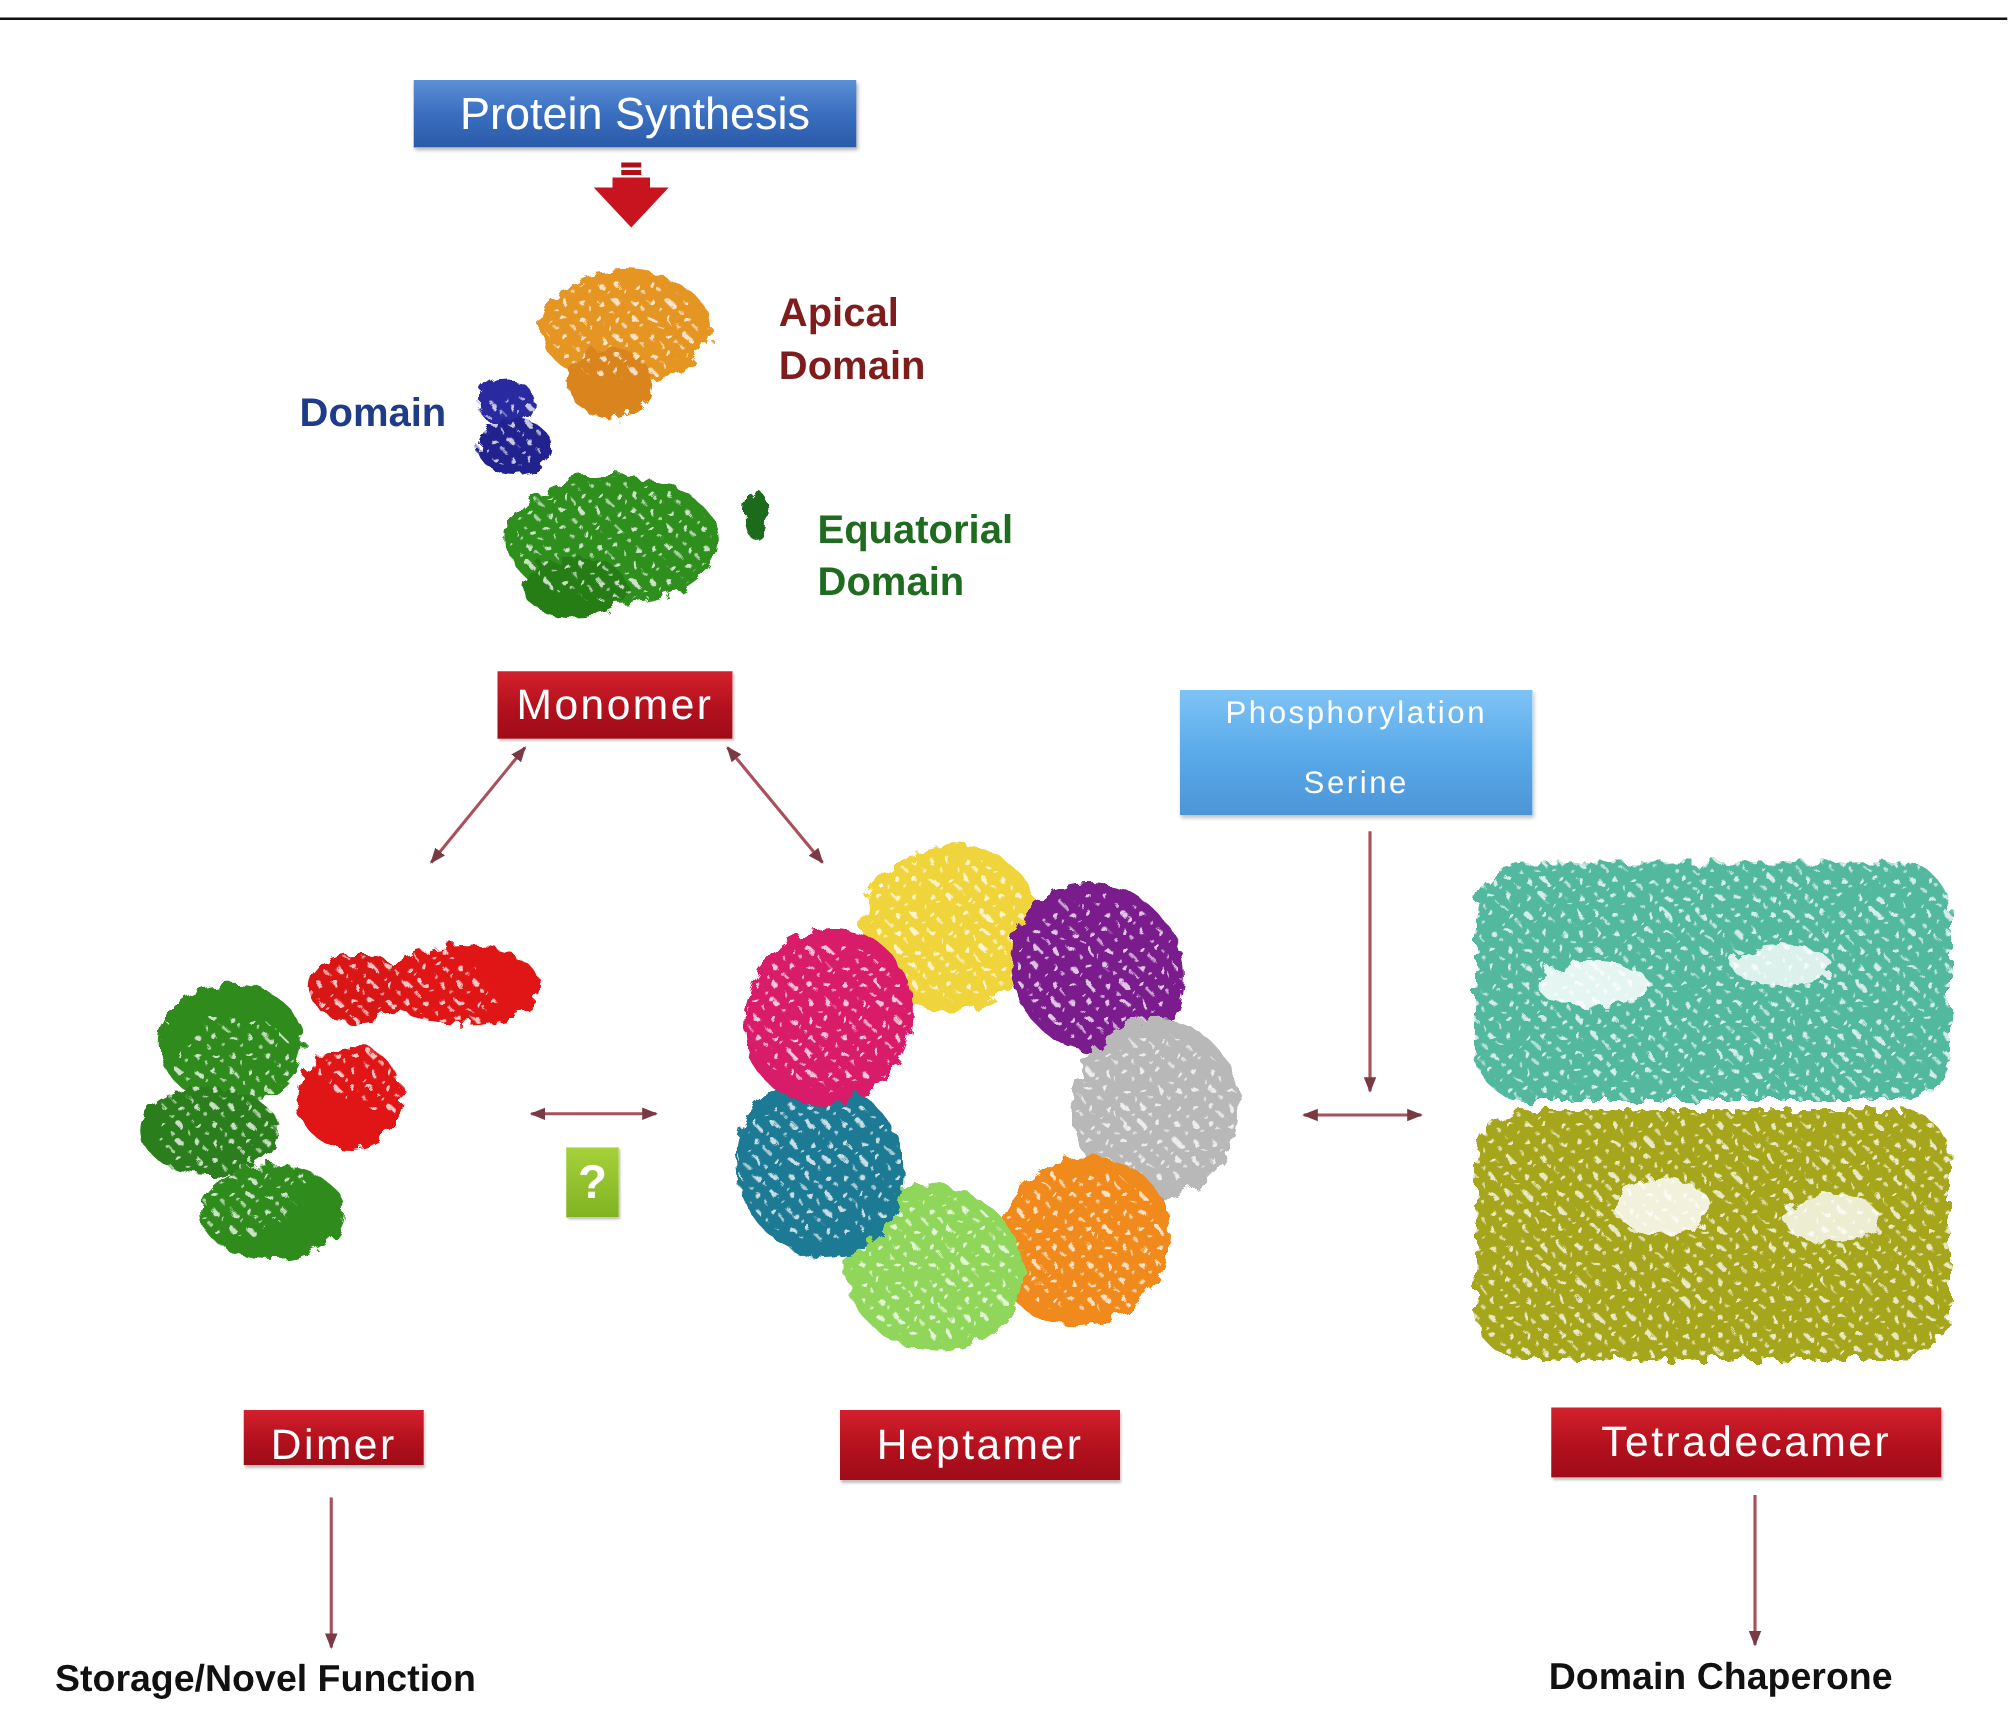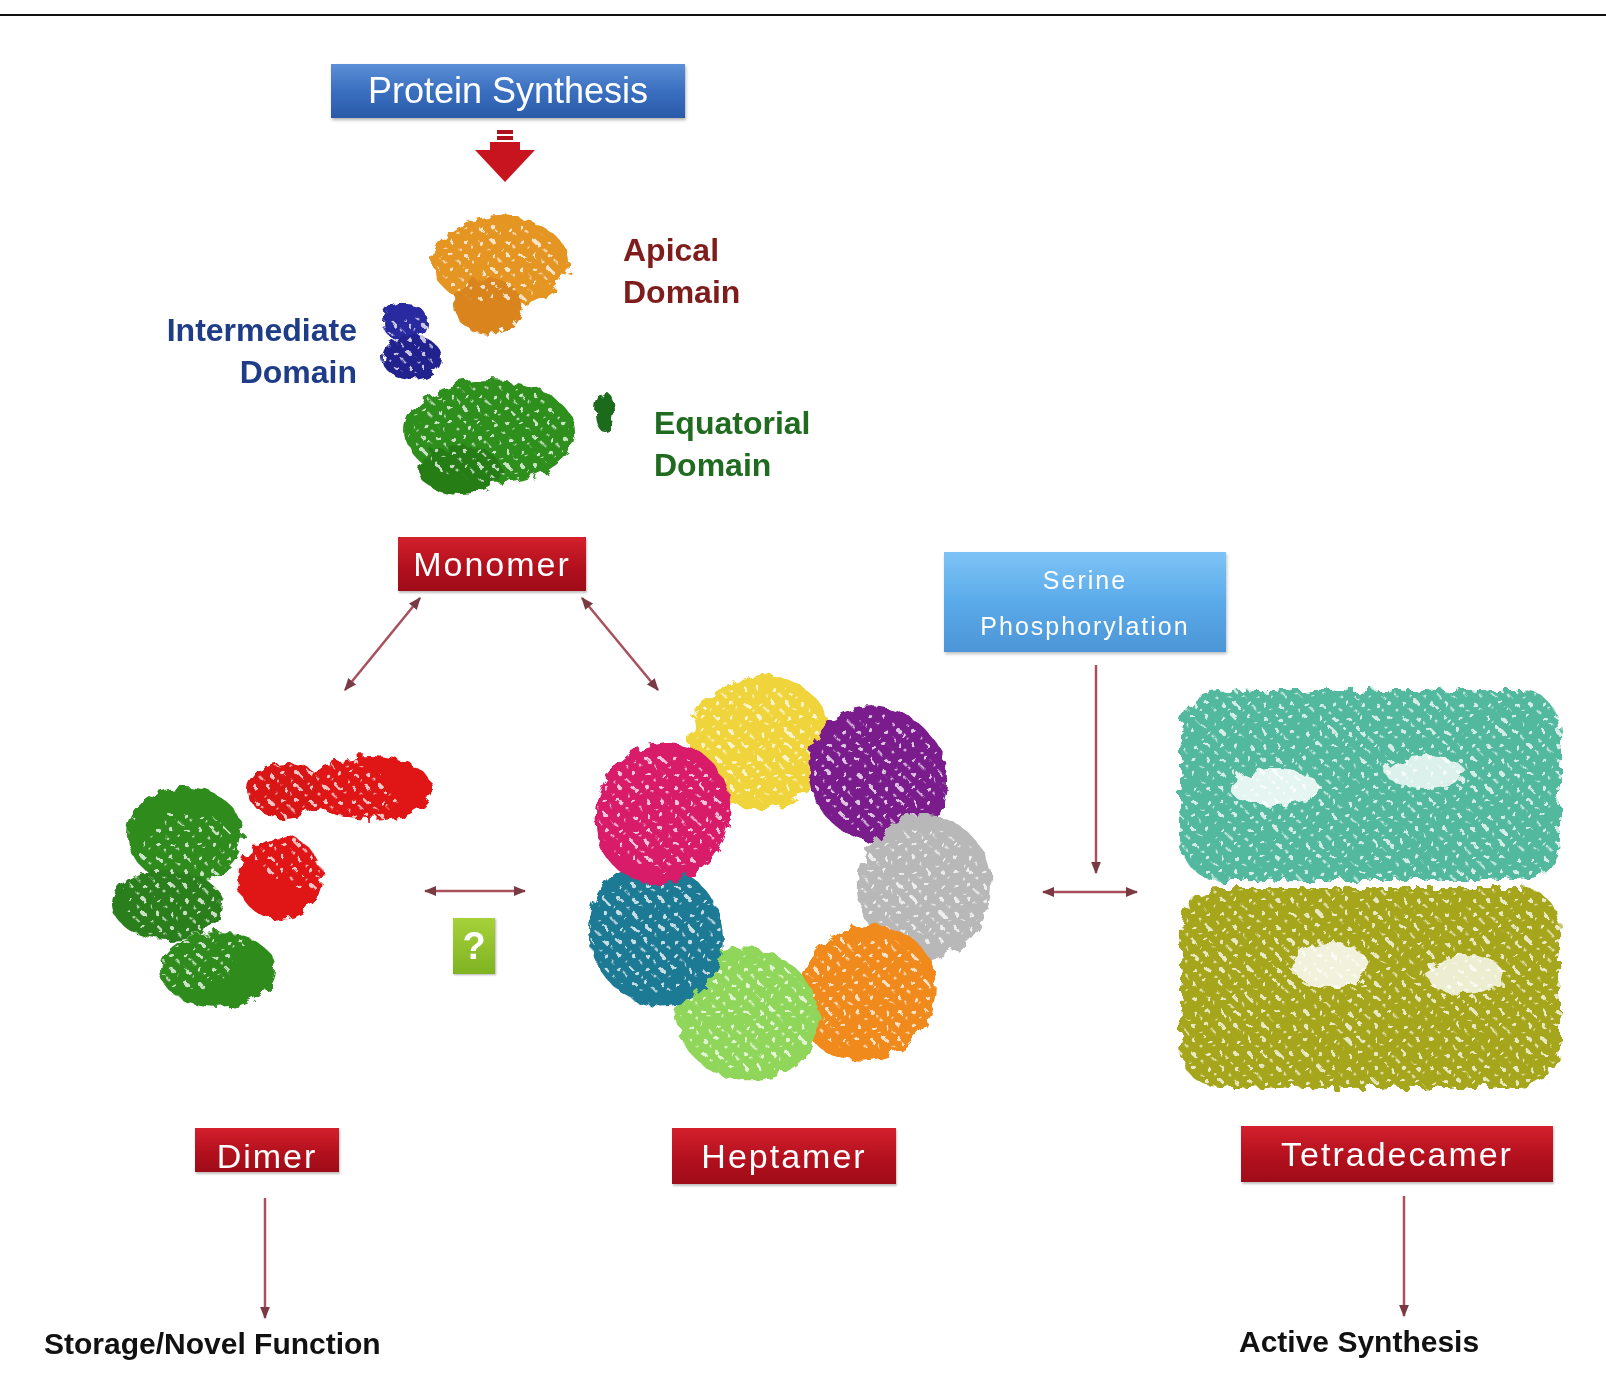--- a/index.html
+++ b/index.html
@@ -144,45 +144,44 @@
 
 <div class="label-box blue-box" style="left:331px; top:64px; width:354px; height:54px; line-height:54px;">
   <span>Protein Synthesis</span>
 </div>
 
 <div class="domain-label" style="left:623px; top:229px; color:#7f1d1d;">
   <div>Apical</div>
   <div>Domain</div>
 </div>
 <div class="domain-label" style="left:135px; top:309px; width:222px; text-align:right; color:#1f3c88;">
-  <div>Intermediate</div>
   <div>Domain</div>
 </div>
 <div class="domain-label" style="left:654px; top:402px; color:#1f6b1f;">
   <div>Equatorial</div>
   <div>Domain</div>
 </div>
 
 <div class="label-box red-box" style="left:398px; top:537px; width:188px; height:54px; line-height:54px;">
   <span>Monomer</span>
 </div>
 
 <div class="label-box lightblue-box" style="left:944px; top:552px; width:282px; height:100px;">
+  <div style="margin-top:-10px;">Phosphorylation</div>
   <div>Serine</div>
-  <div style="margin-top:-10px;">Phosphorylation</div>
 </div>
 
 <div class="qbox" style="left:453px; top:918px; width:42px; height:56px;">
   <span>?</span>
 </div>
 
 <div class="label-box red-box" style="left:195px; top:1128px; width:144px; height:44px; line-height:56px;">
   <span>Dimer</span>
 </div>
 <div class="label-box red-box" style="left:672px; top:1128px; width:224px; height:56px; line-height:56px;">
   <span>Heptamer</span>
 </div>
 <div class="label-box red-box" style="left:1241px; top:1126px; width:312px; height:56px; line-height:56px;">
   <span>Tetradecamer</span>
 </div>
 
 <div class="outcome" style="left:44px; top:1327px;">Storage/Novel Function</div>
-<div class="outcome" style="left:1239px; top:1325px;">Active Synthesis</div>
+<div class="outcome" style="left:1239px; top:1325px;">Domain Chaperone</div>
 
 </body></html>

